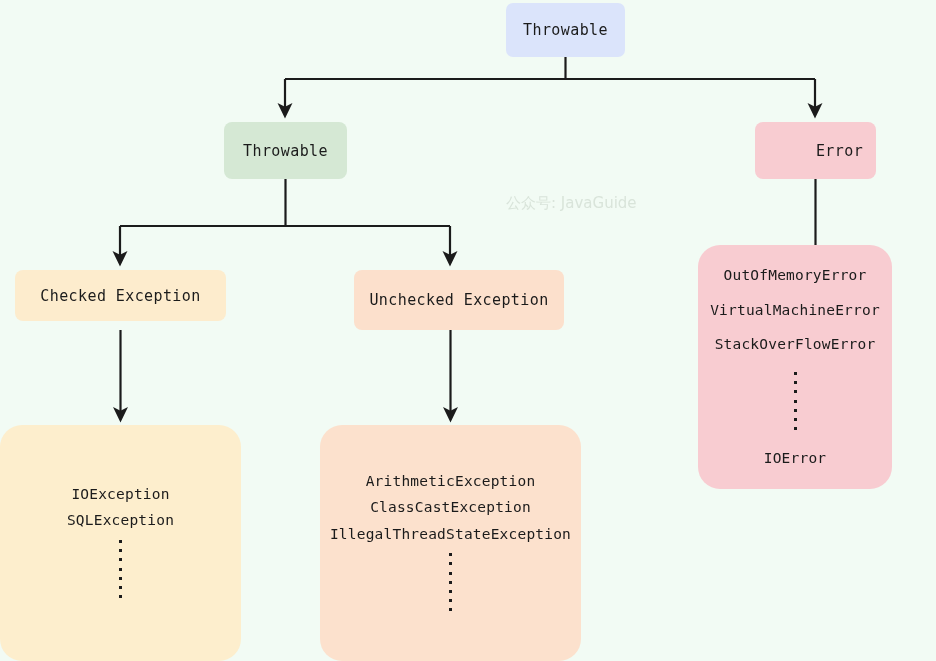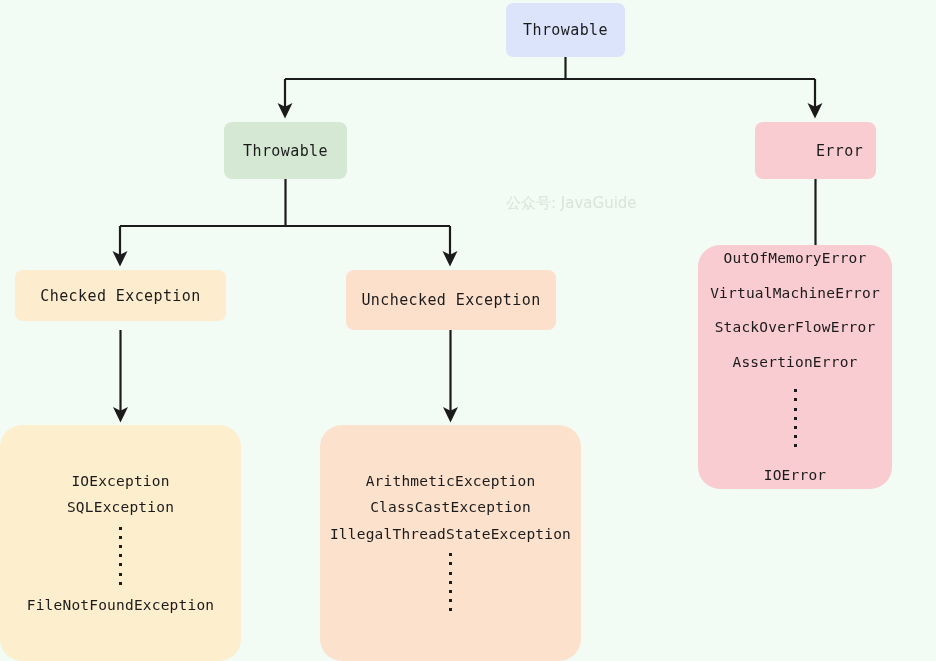--- a/index.html
+++ b/index.html
@@ -82,21 +82,21 @@
     line-height: 22px;
     white-space: pre;
     user-select: none;
   }
 
   
   #node-throwable      { left: 506px; top: 3px;   width: 119px; height: 54px; }
   #node-exception      { left: 224px; top: 122px; width: 123px; height: 57px; }
   #node-error          { left: 755px; top: 122px; width: 121px; height: 57px; }
   #node-checked        { left: 15px;  top: 270px; width: 211px; height: 51px; }
-  #node-unchecked      { left: 346px; top: 270px; width: 210px; height: 60px; text-align: center; }
+  #node-unchecked      { left: 354px; top: 270px; width: 210px; height: 60px; text-align: center; }
   #node-checked-list   { left: 0px;   top: 425px; width: 241px; height: 236px; }
   #node-unchecked-list { left: 320px; top: 425px; width: 261px; height: 236px; }
   #node-error-list     { left: 698px; top: 245px; width: 194px; height: 244px; gap: 8px; }
   #watermark-text      { left: 506px; top: 148px; }
 </style>
 </head>
 <body>
 
 <div id="diagram">
 
@@ -159,21 +159,20 @@
       <div class="row">SQLException</div>
       <div class="vdots">
         <i></i>
         <i></i>
         <i></i>
         <i></i>
         <i></i>
         <i></i>
         <i></i>
       </div>
-      <div class="row">FileNotFoundException</div>
     </div>
 
   <div class="node list n-unchecked-list" id="node-unchecked-list">
       <div class="row">ArithmeticException</div>
       <div class="row">ClassCastException</div>
       <div class="row">IllegalThreadStateException</div>
       <div class="vdots">
         <i></i>
         <i></i>
         <i></i>
@@ -181,21 +180,20 @@
         <i></i>
         <i></i>
         <i></i>
       </div>
     </div>
 
   <div class="node list n-error-list" id="node-error-list">
       <div class="row">OutOfMemoryError</div>
       <div class="row">VirtualMachineError</div>
       <div class="row">StackOverFlowError</div>
-      <div class="row">AssertionError</div>
       <div class="vdots">
         <i></i>
         <i></i>
         <i></i>
         <i></i>
         <i></i>
         <i></i>
         <i></i>
       </div>
       <div class="row">IOError</div>

